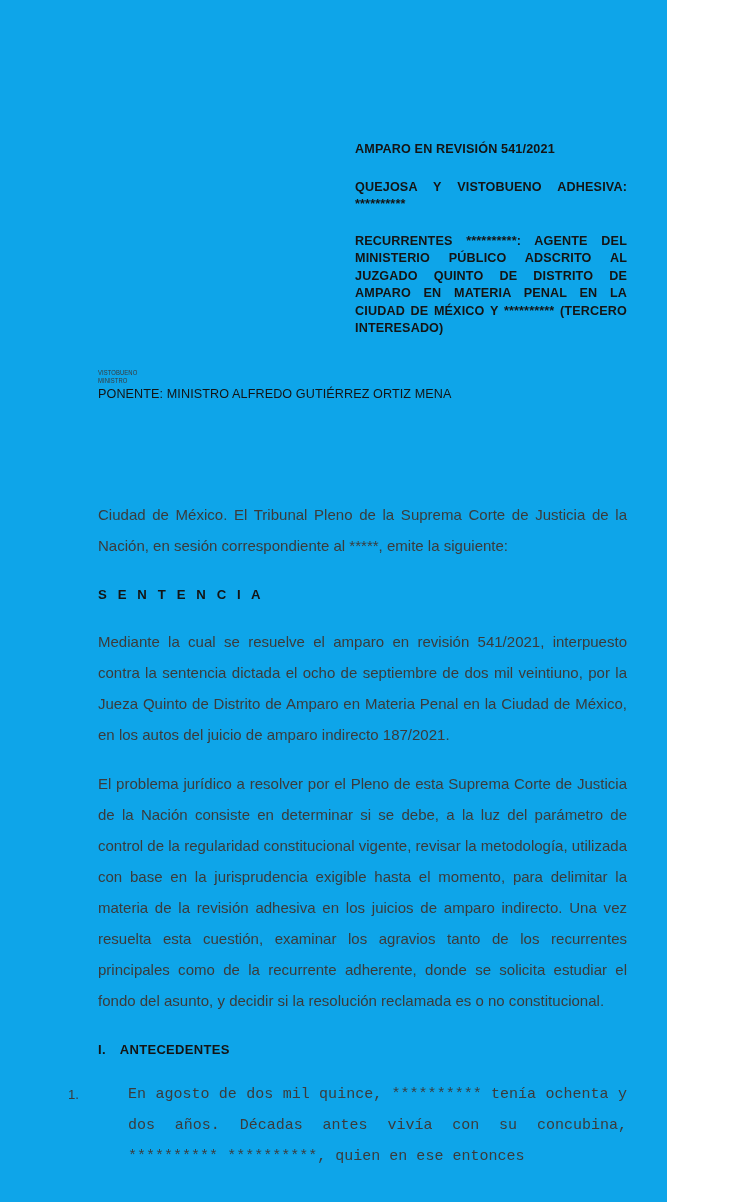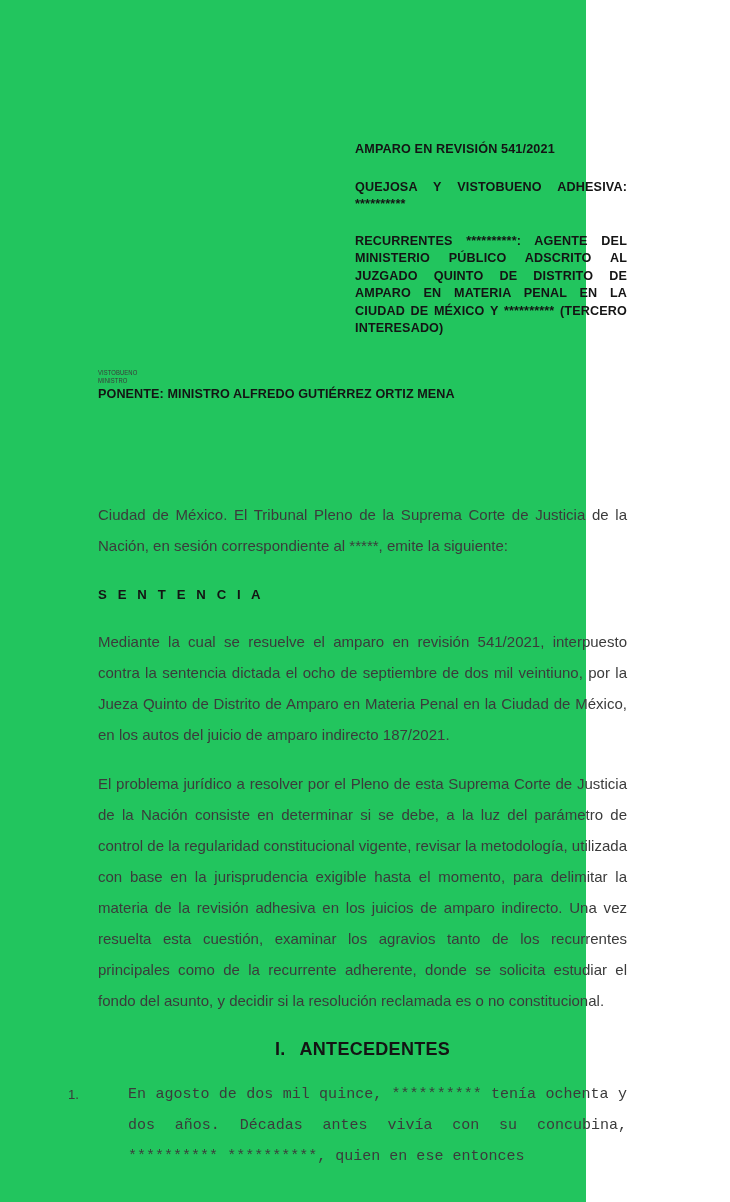--- a/index.html
+++ b/index.html
@@ -12,23 +12,23 @@
     width: 730px;
     height: 1202px;
     font-family: "Liberation Sans", sans-serif;
     color: #231f20;
     overflow: hidden;
     position: relative;
   }
 
   .page {
     position: relative;
-    width: 586px;
+    width: 667px;
     height: 1202px;
-    background: #22c55e;
+    background: #0ea5e9;
     box-sizing: border-box;
   }
 
   
   .header-block {
     position: absolute;
     left: 355px;
     top: 141px;
     width: 272px;
   }
@@ -63,21 +63,21 @@
     font-size: 6.4px;
     line-height: 8.4px;
     letter-spacing: 0.1px;
     color: #3a3a3a;
     transform: scaleX(0.92);
     transform-origin: left center;
     white-space: nowrap;
     margin: 0;
   }
   .meta-line {
-    font-weight: bold;
+    font-weight: normal;
     font-size: 12.6px;
     line-height: 17.6px;
     letter-spacing: 0.1px;
     color: #141414;
     margin: 0;
     text-align: justify;
     text-align-last: left;
   }
   .meta-line.solo {
     text-align: left;
@@ -113,22 +113,22 @@
     text-align: left;
     font-size: 13.2px;
     line-height: 31px;
     color: #141414;
     font-weight: bold;
     letter-spacing: 3.6px;
     margin: 14px 0 16px 0;
   }
 
   .section-heading {
-    text-align: center;
-    font-size: 18px;
+    text-align: left;
+    font-size: 13px;
     font-weight: bold;
     color: #141414;
     line-height: 31px;
     letter-spacing: 0.3px;
     margin: 18px 0 12px 0;
   }
   .section-heading .numeral {
     margin-right: 14px;
   }
 

